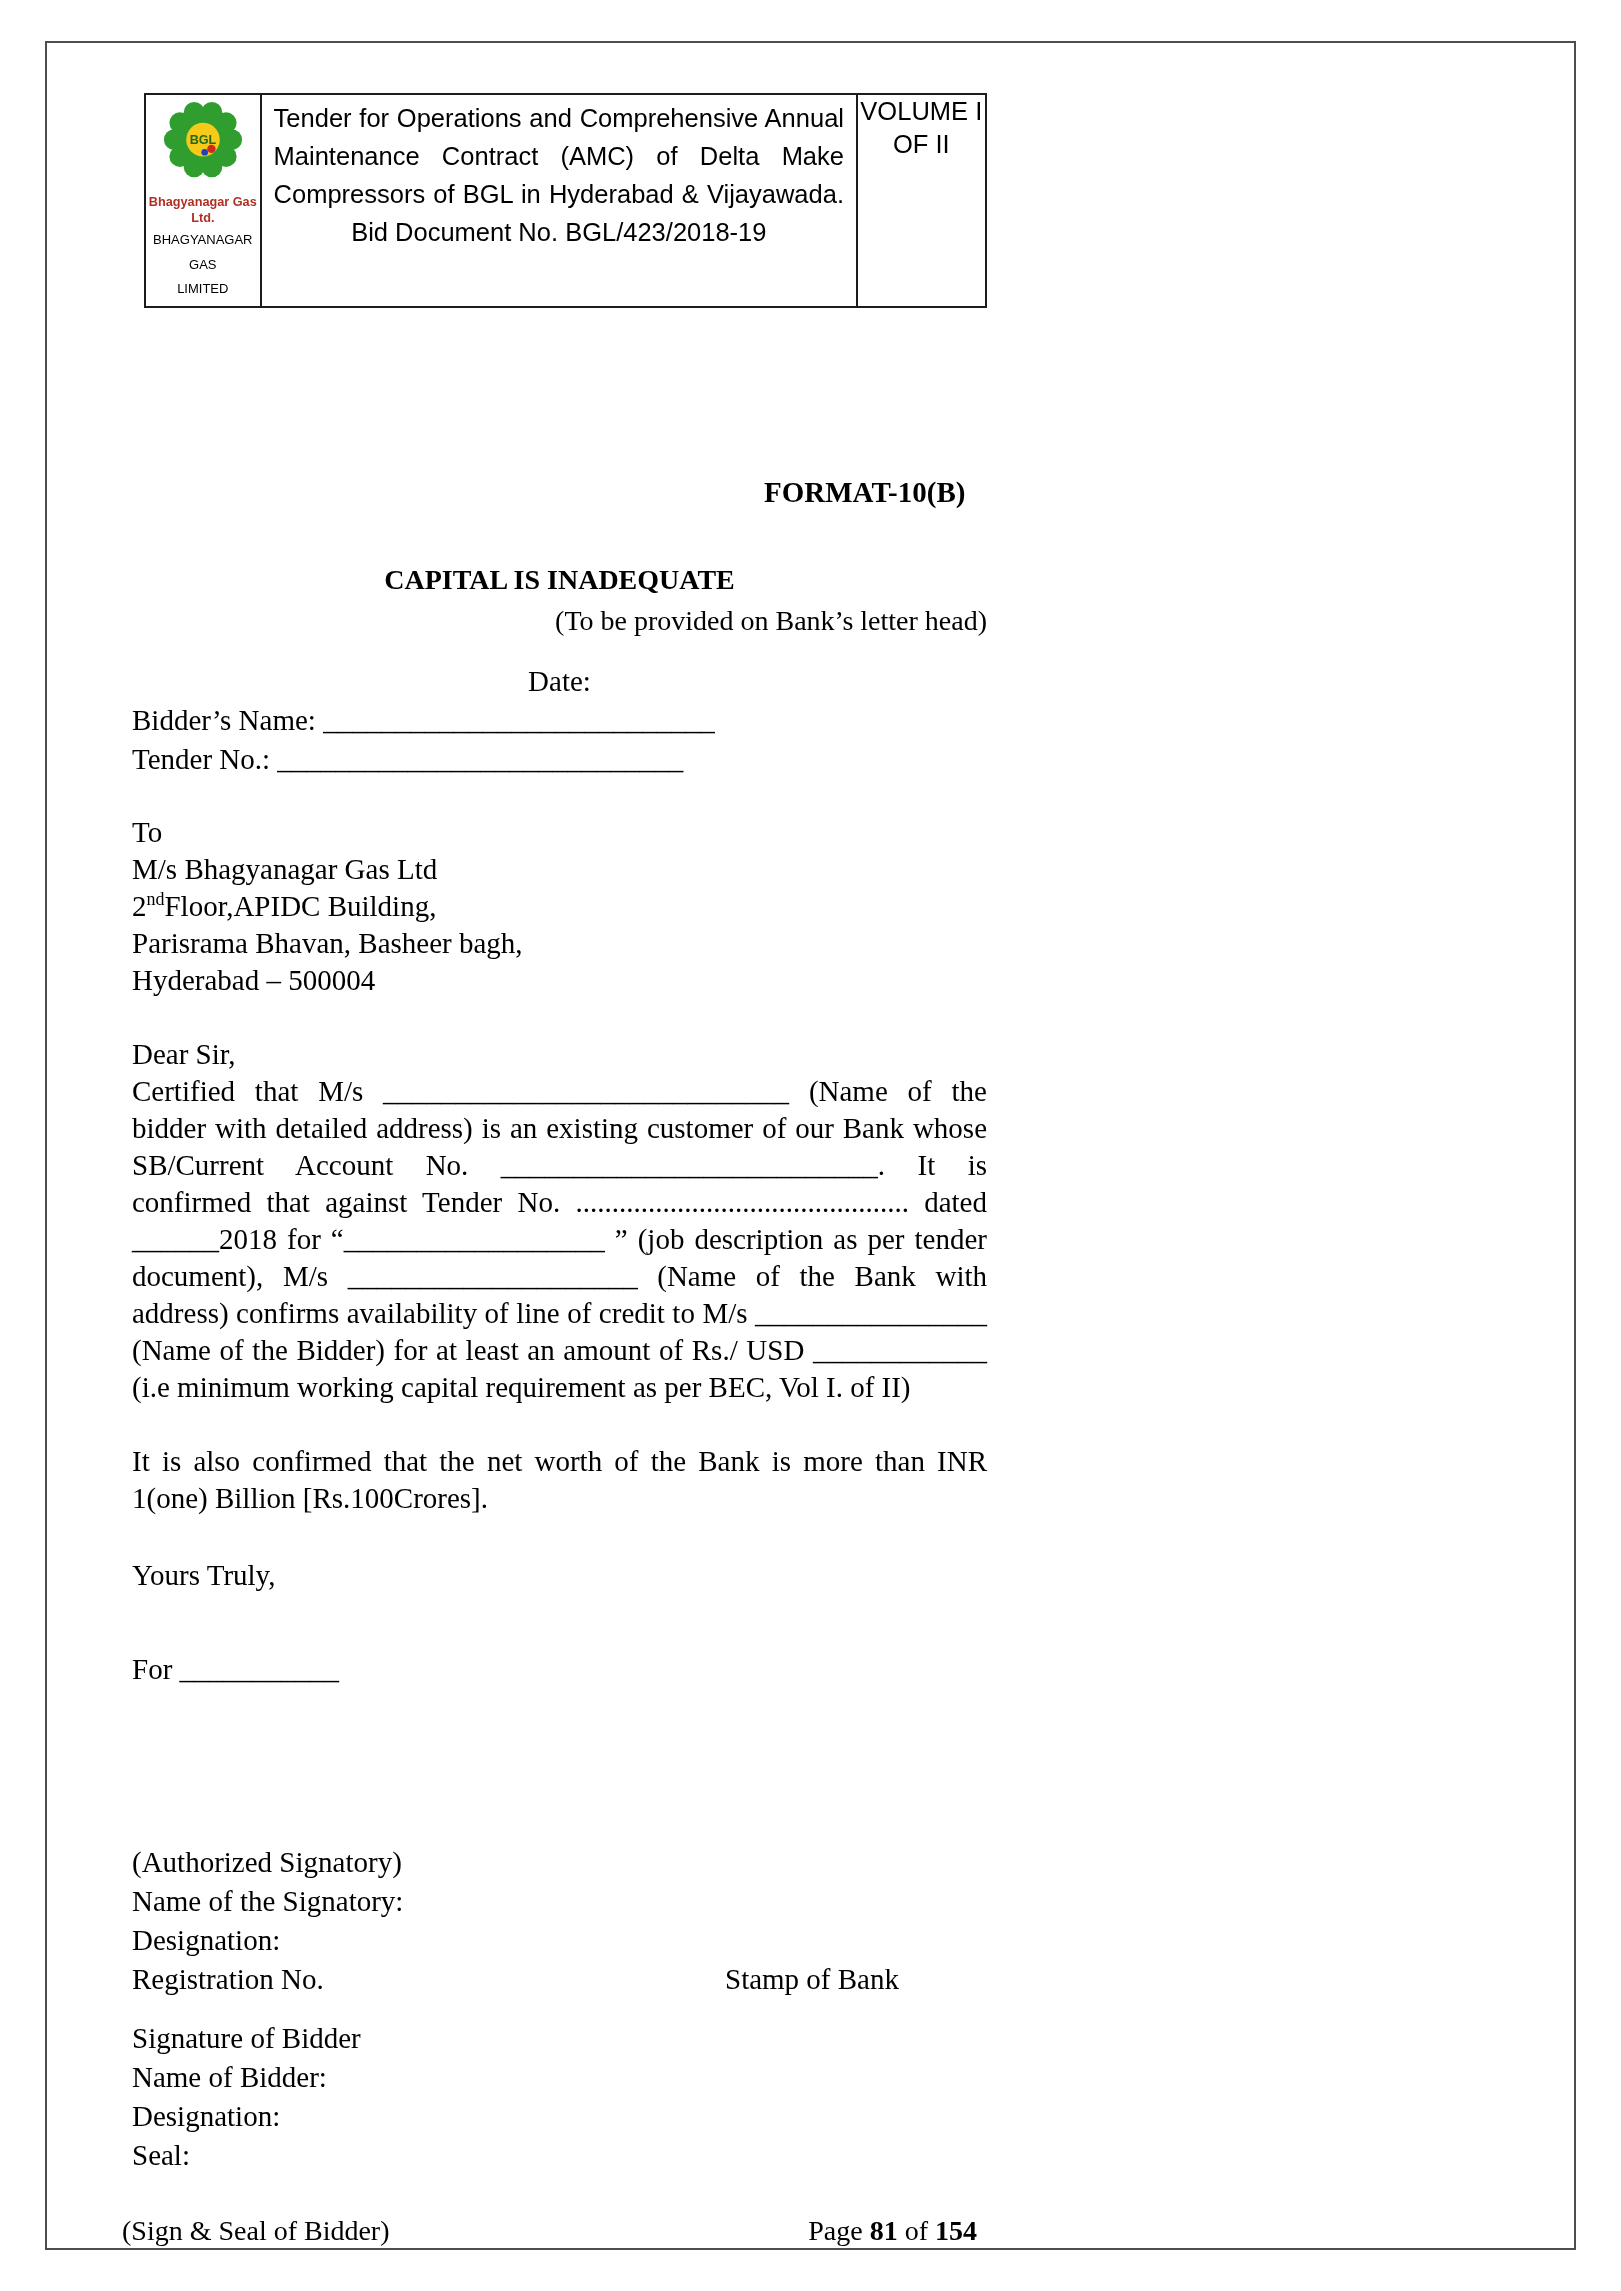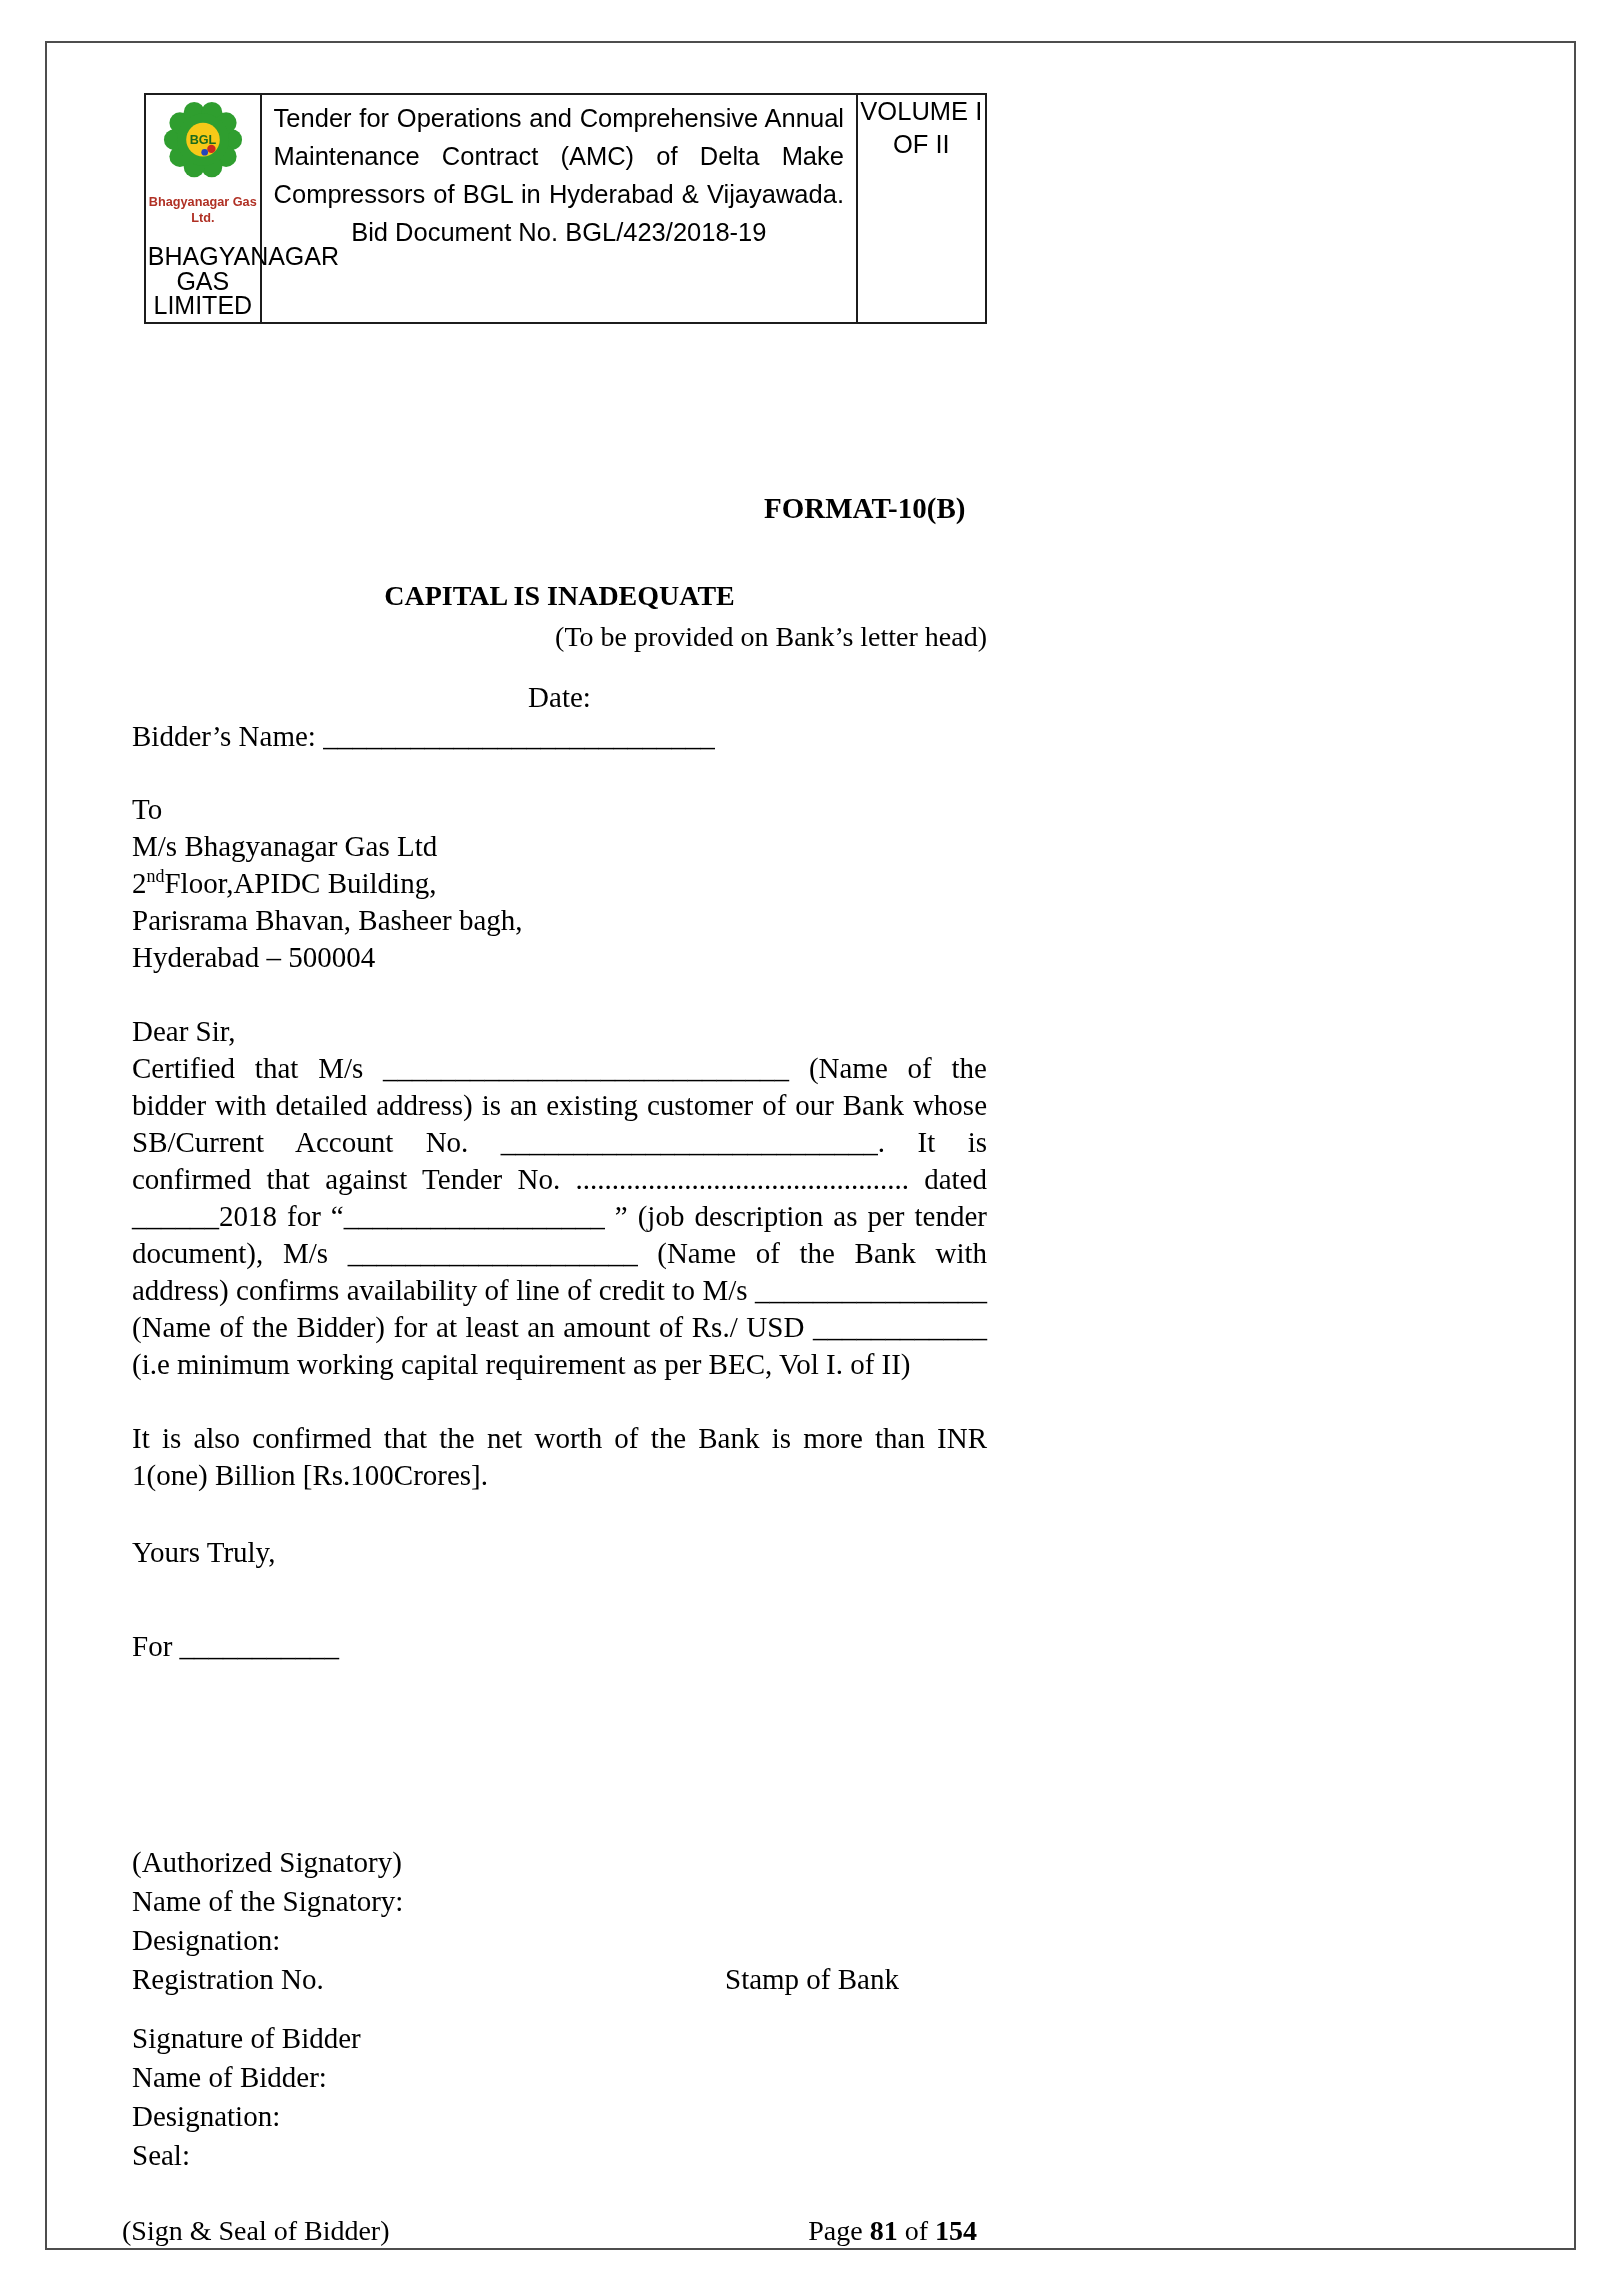--- a/index.html
+++ b/index.html
@@ -32,21 +32,21 @@
   .logo-cell  { width:116px; text-align:center; padding:5.9px 2px 3.9px; }
   .title-cell { padding:3.9px 11.8px 2px; }
   .volume-cell{ width:129px; text-align:center; vertical-align:middle;
                 font-size:25.5px; line-height:33px; }
   .tender-title {
     font-size:25.5px; line-height:38px;
     text-align:justify; text-align-last:justify;
   }
   .bid-doc-line { font-size:25.5px; line-height:38px; text-align:center; }
   .logo-sub { font-size:12.7px; line-height:15.7px; color:#b03024; font-weight:bold; }
-  .company-name { font-size:25px; line-height:24.5px; color:#000; margin-top:18px; }
+  .company-name { font-size:13px; line-height:24.5px; color:#000; margin-top:2px; }
 
   
   .format-label { margin-top:165px; text-align:right; font-weight:bold; padding-right:21.6px; }
   .doc-title    { margin-top:47px; text-align:center; font-weight:bold;
                   font-size:28px; line-height:41px; }
   .doc-subtitle { text-align:right; font-size:28px; line-height:41px; }
   .date-line    { margin-top:21px; text-align:center; }
   .to-block     { margin-top:35px; line-height:37px; }
   .salutation   { margin-top:37px; line-height:37px; }
   .body-para    { text-align:justify; line-height:37px; }
@@ -122,20 +122,21 @@
 
     <div class="format-label">FORMAT-10(B)</div>
 
     <div class="doc-title">
       <div>CAPITAL IS INADEQUATE</div>
     </div>
     <div class="doc-subtitle">(To be provided on Bank’s letter head)</div>
 
     <div class="date-line">Date:</div>
     <div>Bidder’s Name: ___________________________</div>
+    <div>Tender No.: ____________________________</div>
 
     <div class="to-block">
       <div>To</div>
       <div>M/s Bhagyanagar Gas Ltd</div>
       <div><span>2</span><sup>nd</sup><span>Floor,APIDC Building,</span></div>
       <div>Parisrama Bhavan, Basheer bagh,</div>
       <div>Hyderabad – 500004</div>
     </div>
 
     <div class="salutation">Dear Sir,</div>

